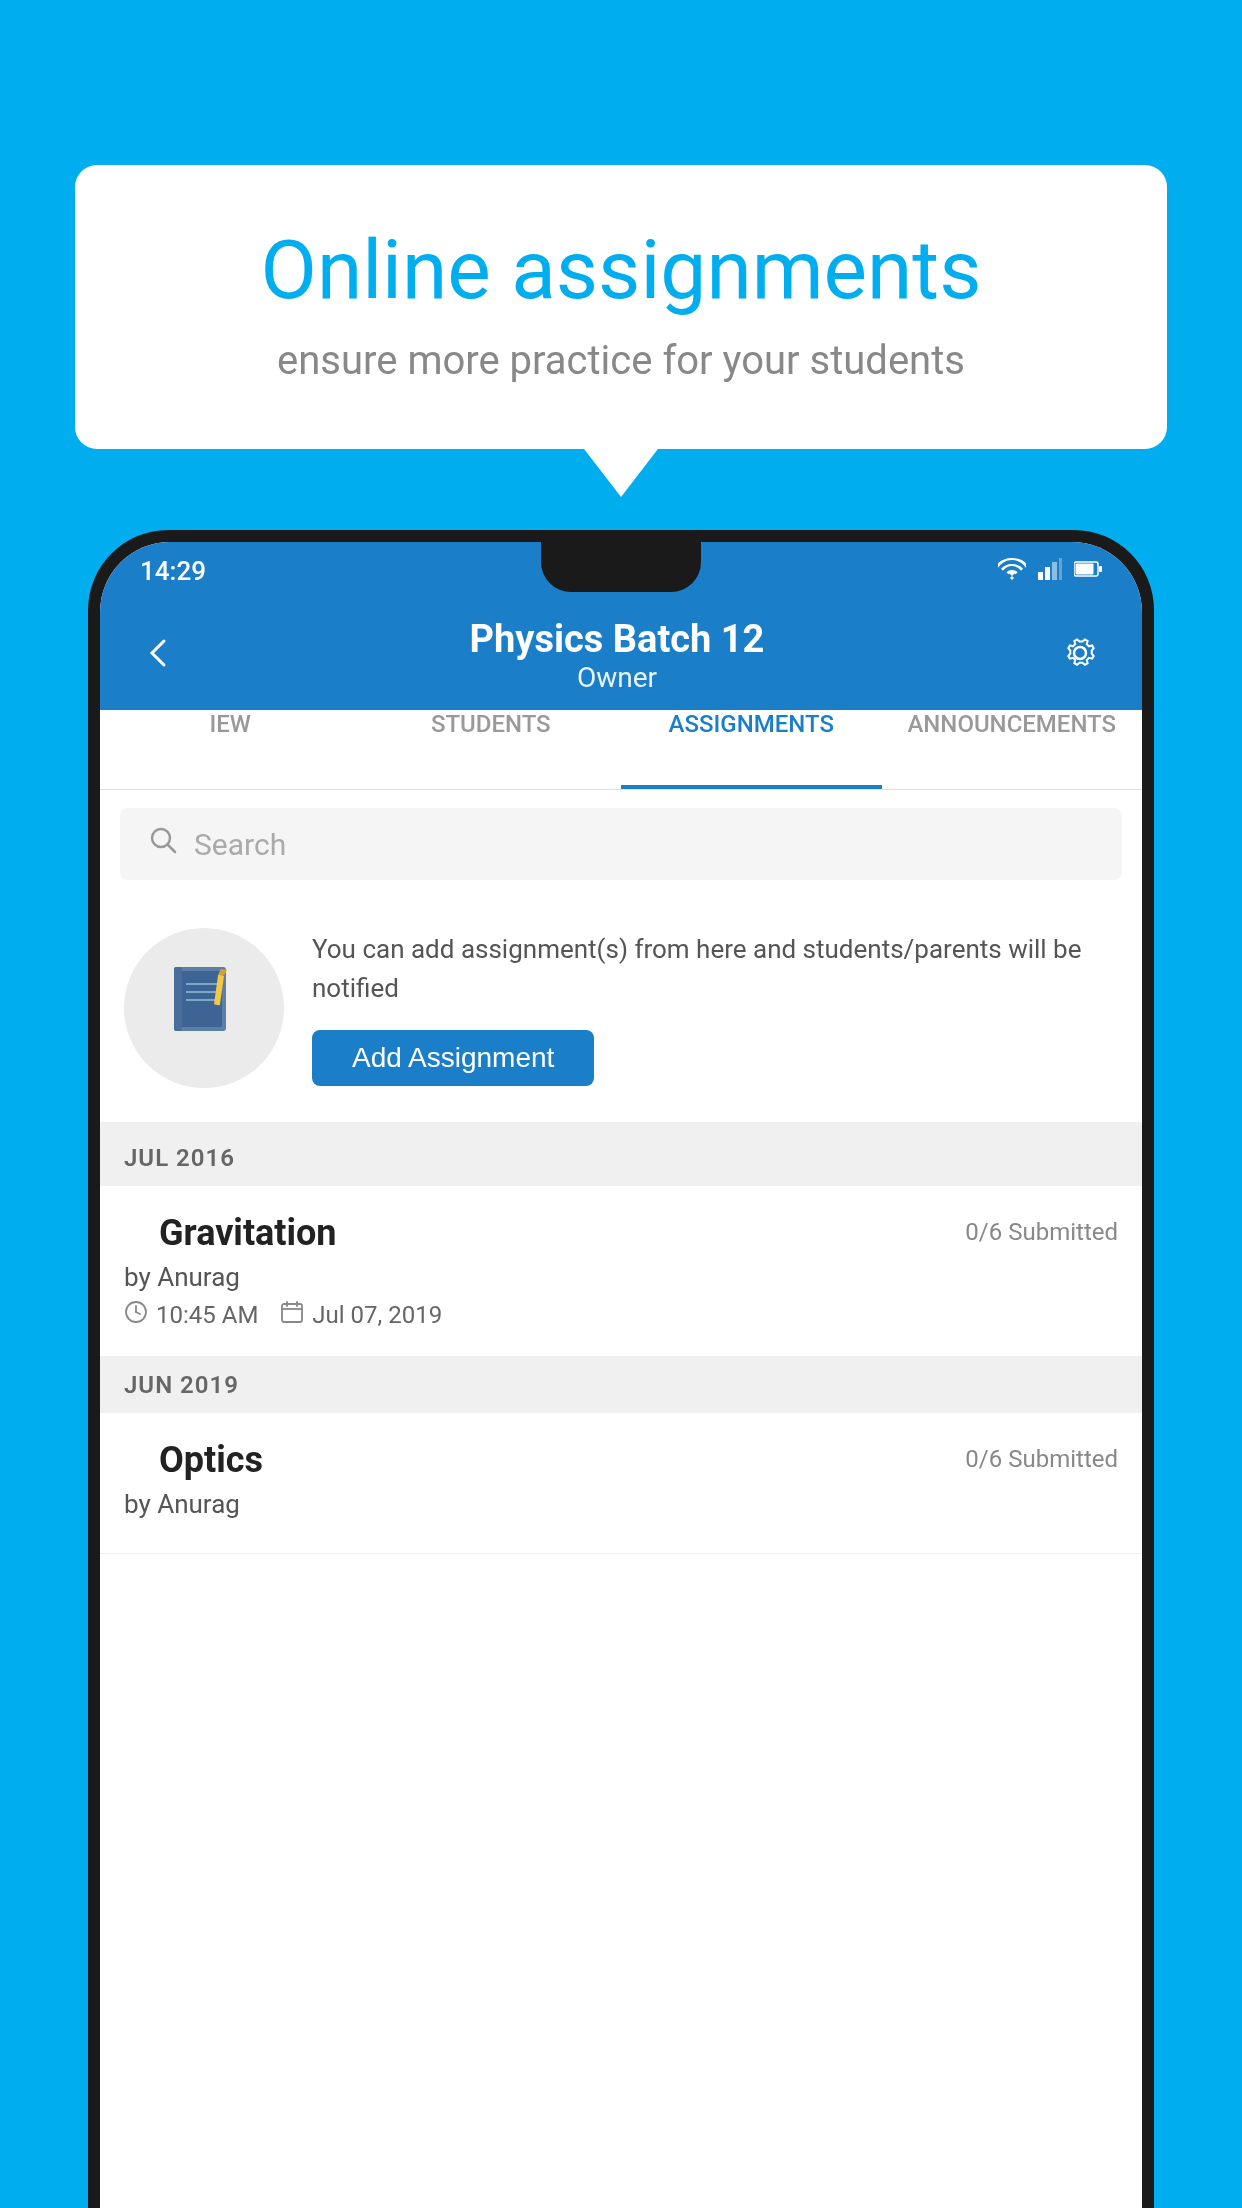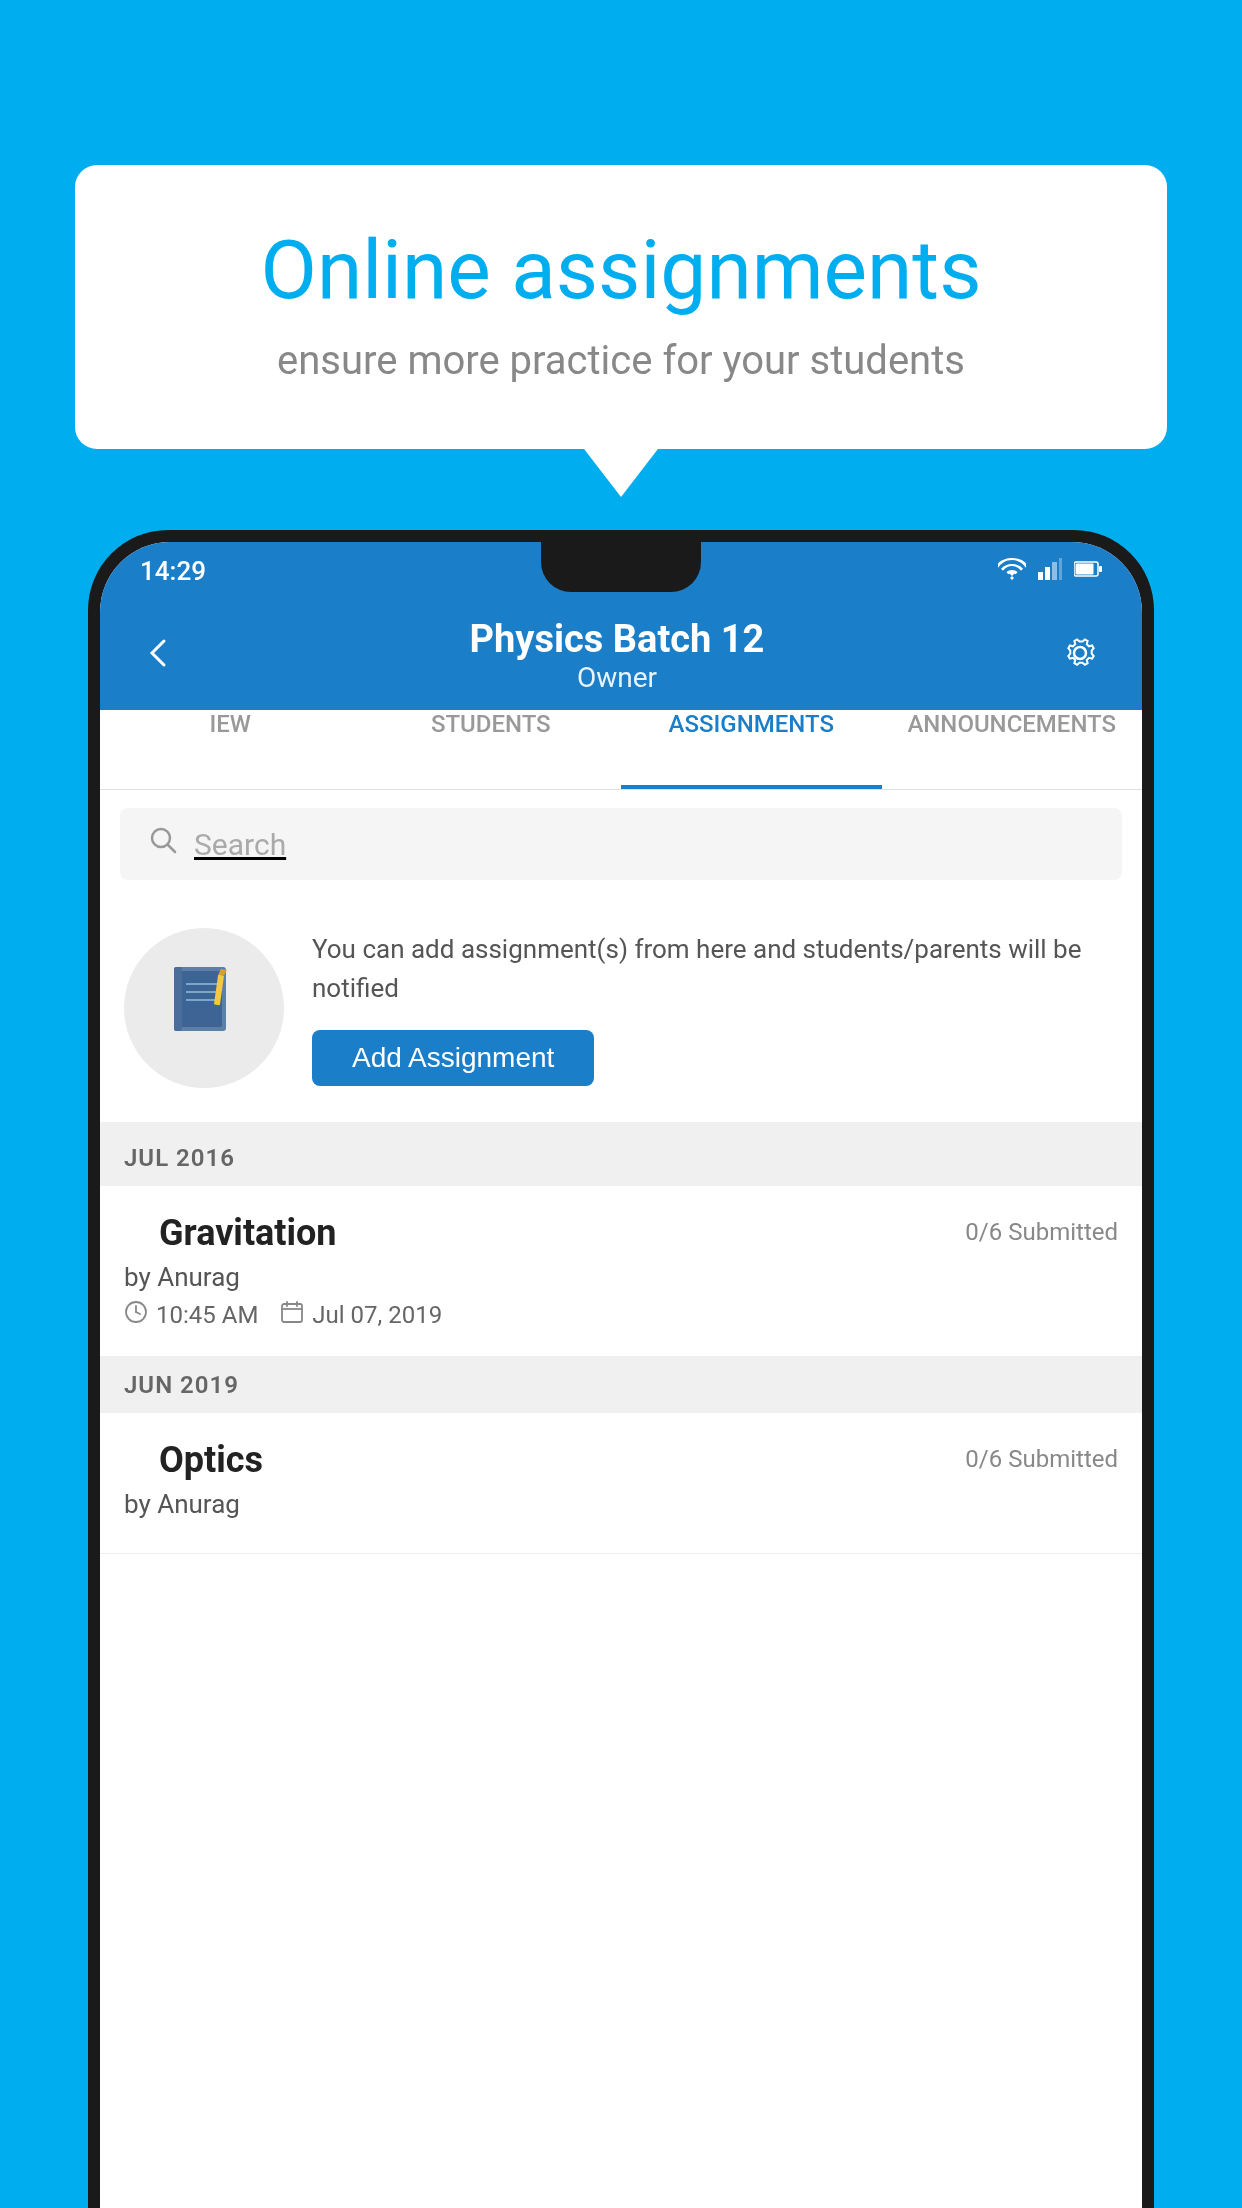--- a/index.html
+++ b/index.html
@@ -196,21 +196,20 @@
     }
 
     .search-bar {
       background: #f5f5f5;
       border-radius: 8px;
       height: 72px;
       display: flex;
       align-items: center;
       padding: 0 28px;
       gap: 16px;
-      text-decoration: underline;
     }
 
     .search-icon-wrap {
       color: #999;
       font-size: 32px;
     }
 
     .search-text {
       font-size: 30px;
       color: #aaa;

